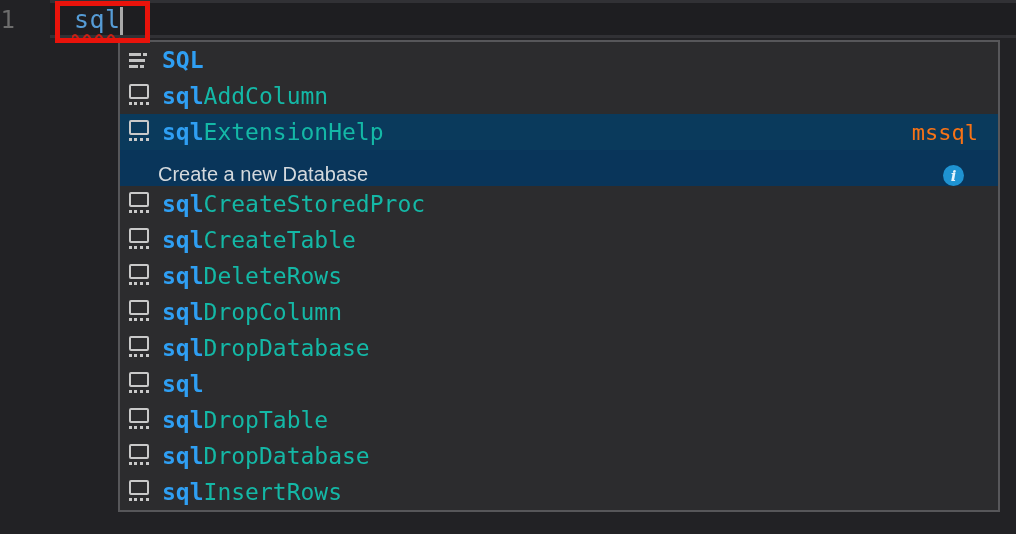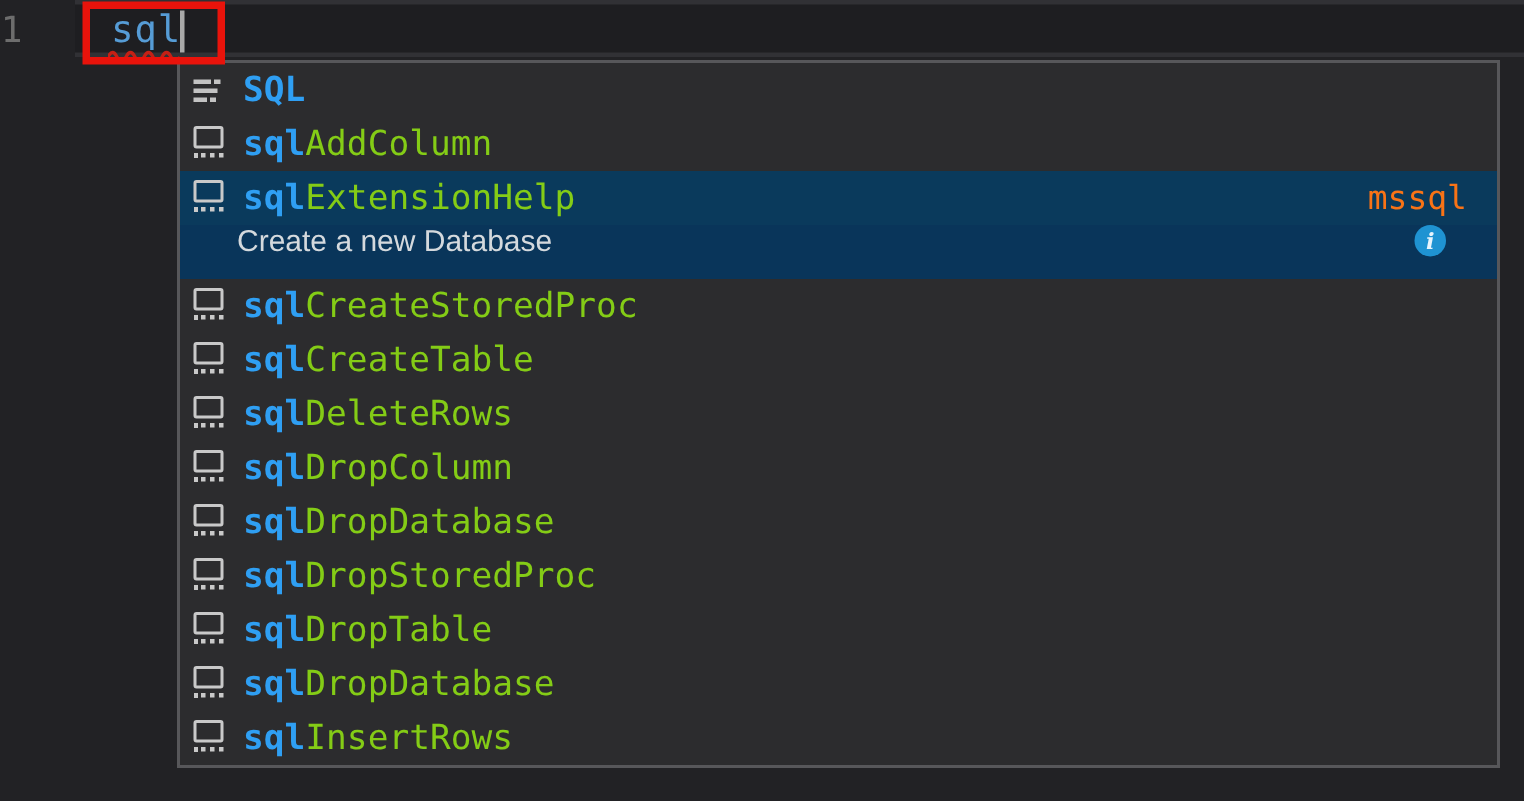--- a/index.html
+++ b/index.html
@@ -32,26 +32,26 @@
   .suggest{
     position:absolute;left:118px;top:40px;width:882px;
     background:#2c2c2e;border:2px solid #57575a;box-sizing:border-box;z-index:20;
   }
   .row{
     height:36px;display:flex;align-items:center;
     padding:0 20px 0 9px;font-size:23px;color:#d2d2d4;white-space:pre;
   }
   .row.selected{background:#0a3a5c;}
   .doc-row{
-    height:36px;display:flex;align-items:flex-start;background:#09355a;
+    height:36px;display:flex;align-items:flex-end;background:#09355a;
     padding:0 34px 0 38px;
     font-family:"Liberation Sans",sans-serif;font-size:20px;color:#d4d9dd;
   }
   .match{color:#2f9ff3;font-weight:bold;}
-  .rest{color:#84cc16;}
+  .rest{color:#14b8a6;}
   .detail{margin-left:auto;color:#f97316;font-size:22px;}
   .doc-spacer{flex:1;}
   
   .icon{width:20px;height:24px;margin-right:13px;flex:none;box-sizing:border-box;}
   .icon-snippet .sq{display:block;height:15px;border:2px solid #c9c9c9;border-radius:2px;box-sizing:border-box;}
   .icon-snippet .dots{display:block;height:0;margin-top:3px;border-top:3px dotted #c9c9c9;}
   .icon-text{display:flex;flex-direction:column;justify-content:center;gap:3px;}
   .icon-text i{display:block;height:3px;background:#c3c3c3;}
   .icon-text i.b1{width:18px;background:linear-gradient(90deg,#c3c3c3 12px,rgba(0,0,0,0) 12px 14px,#c3c3c3 14px);}
   .icon-text i.b2{width:16px;}
@@ -131,21 +131,21 @@
   </div>
       <div class="row">
     <span class="icon icon-snippet"><span class="sq"></span><span class="dots"></span></span>
     
     <span class="match">sql</span><span class="rest">DropDatabase</span>
     
   </div>
       <div class="row">
     <span class="icon icon-snippet"><span class="sq"></span><span class="dots"></span></span>
     
-    <span class="match">sql</span><span class="rest">DropStoredProc</span>
+    <span class="match">sql</span>
     
   </div>
       <div class="row">
     <span class="icon icon-snippet"><span class="sq"></span><span class="dots"></span></span>
     
     <span class="match">sql</span><span class="rest">DropTable</span>
     
   </div>
       <div class="row">
     <span class="icon icon-snippet"><span class="sq"></span><span class="dots"></span></span>

